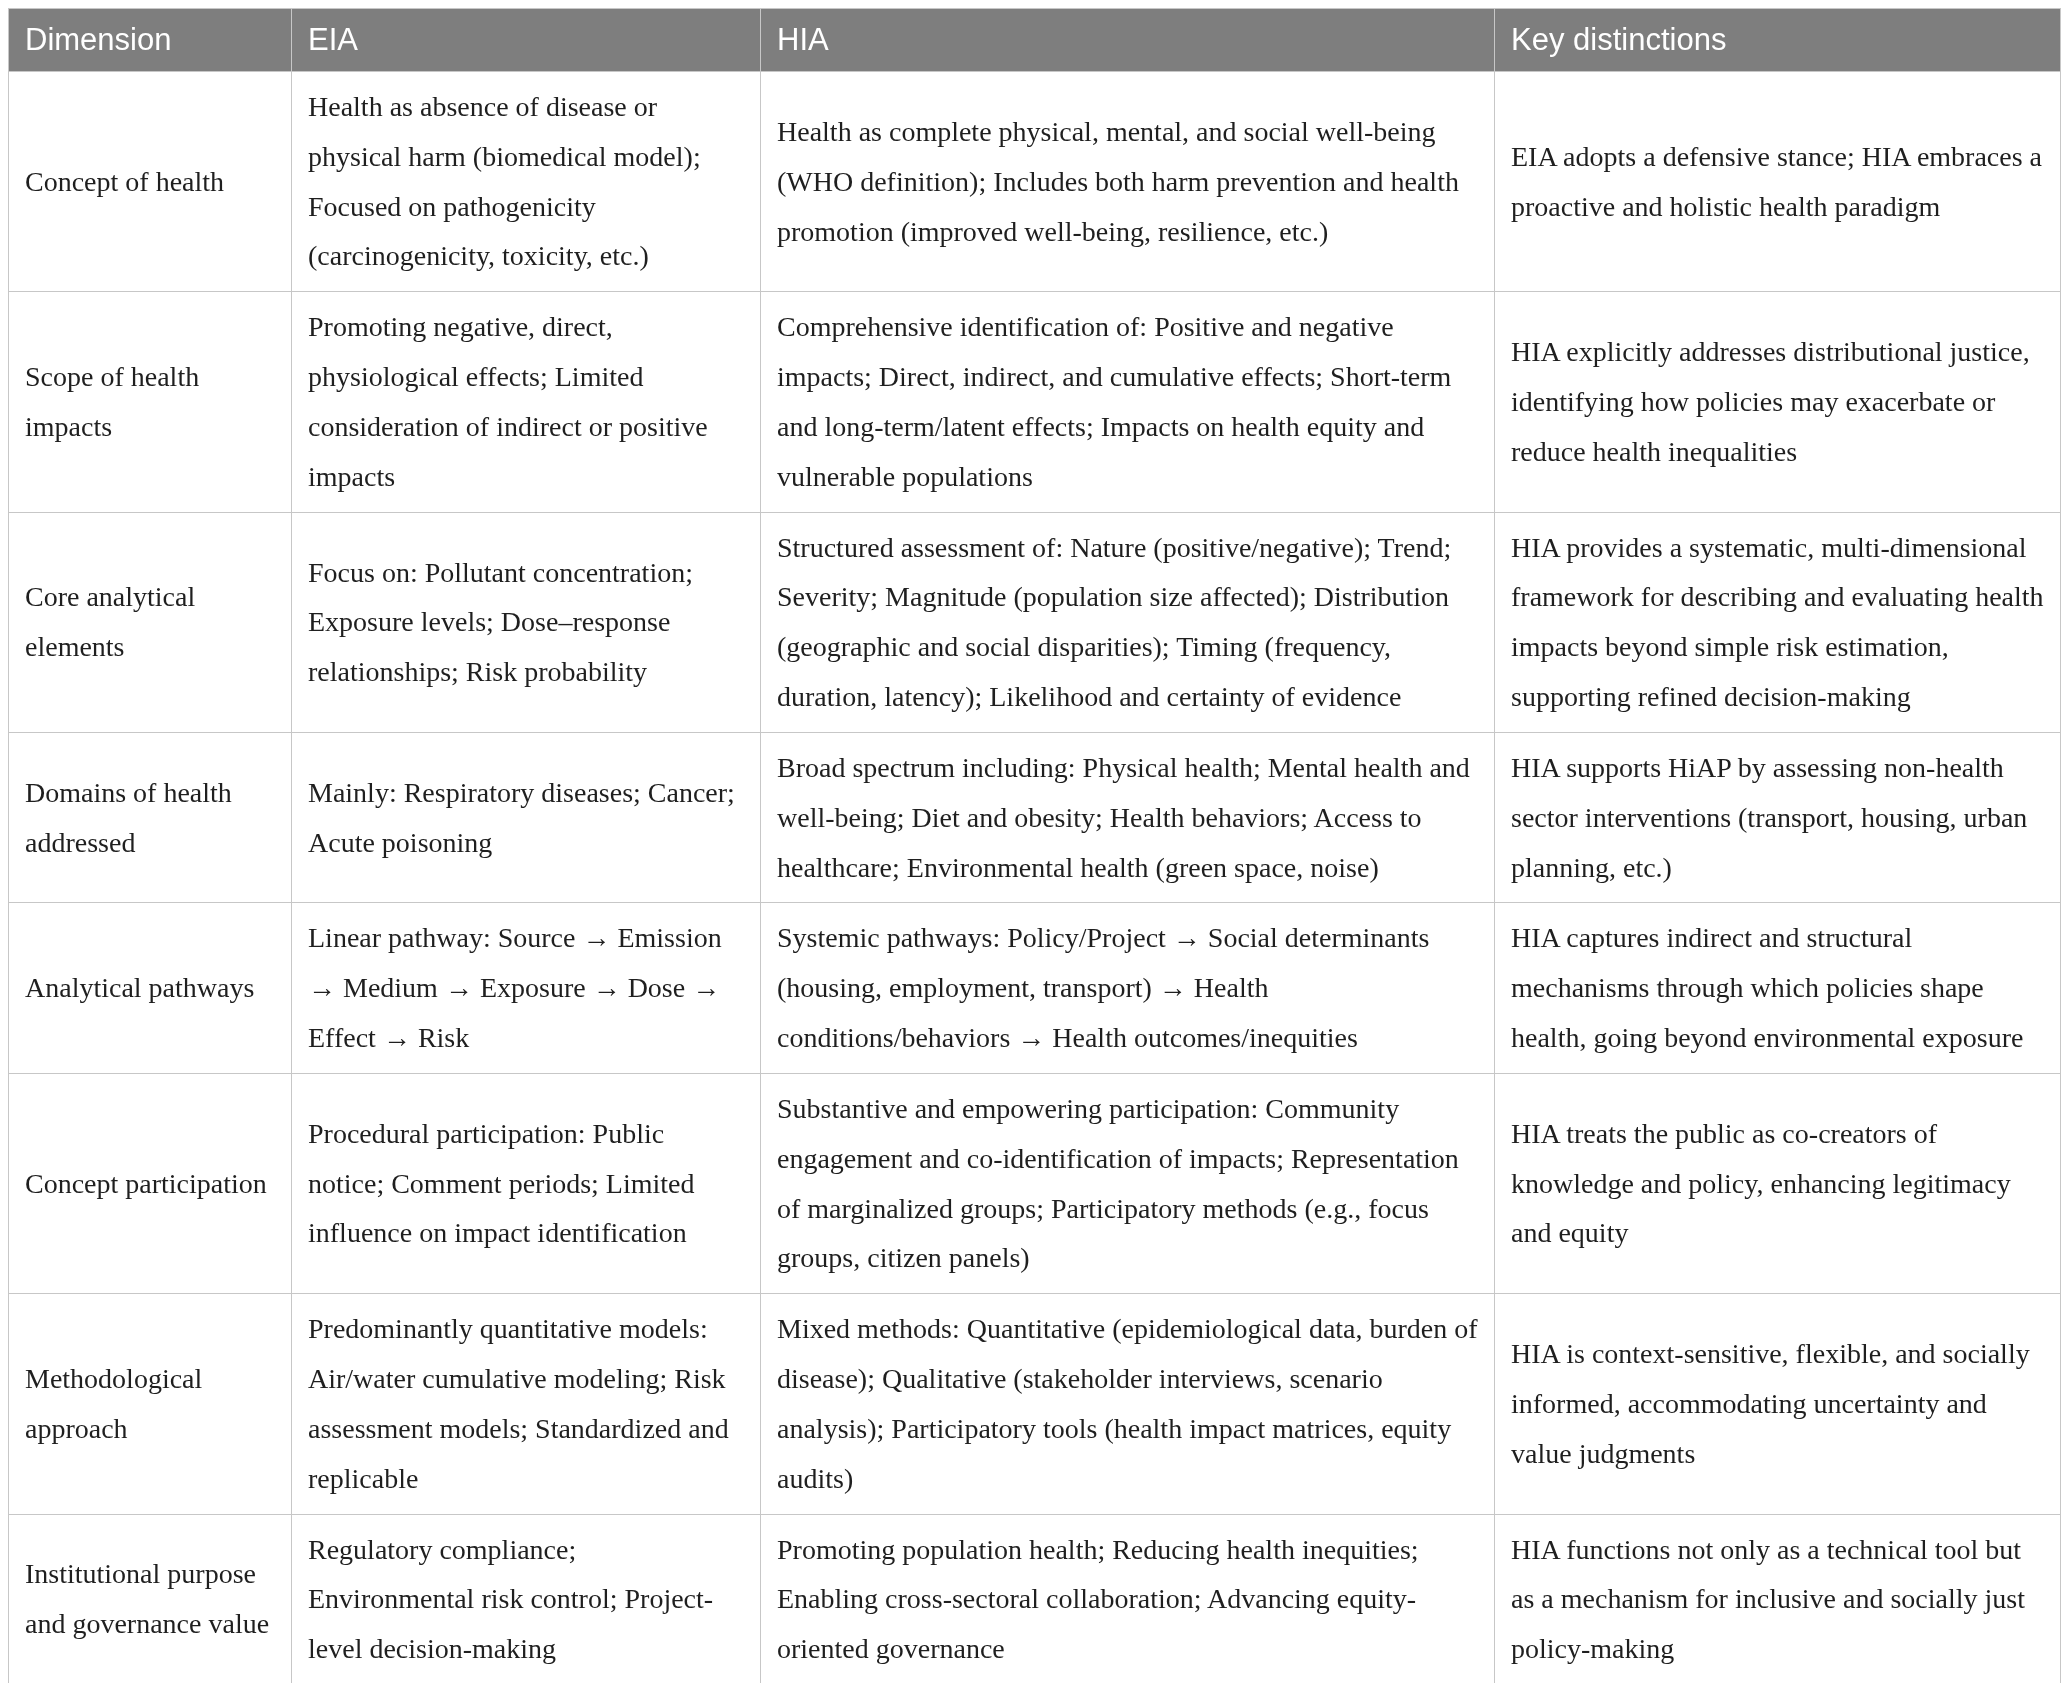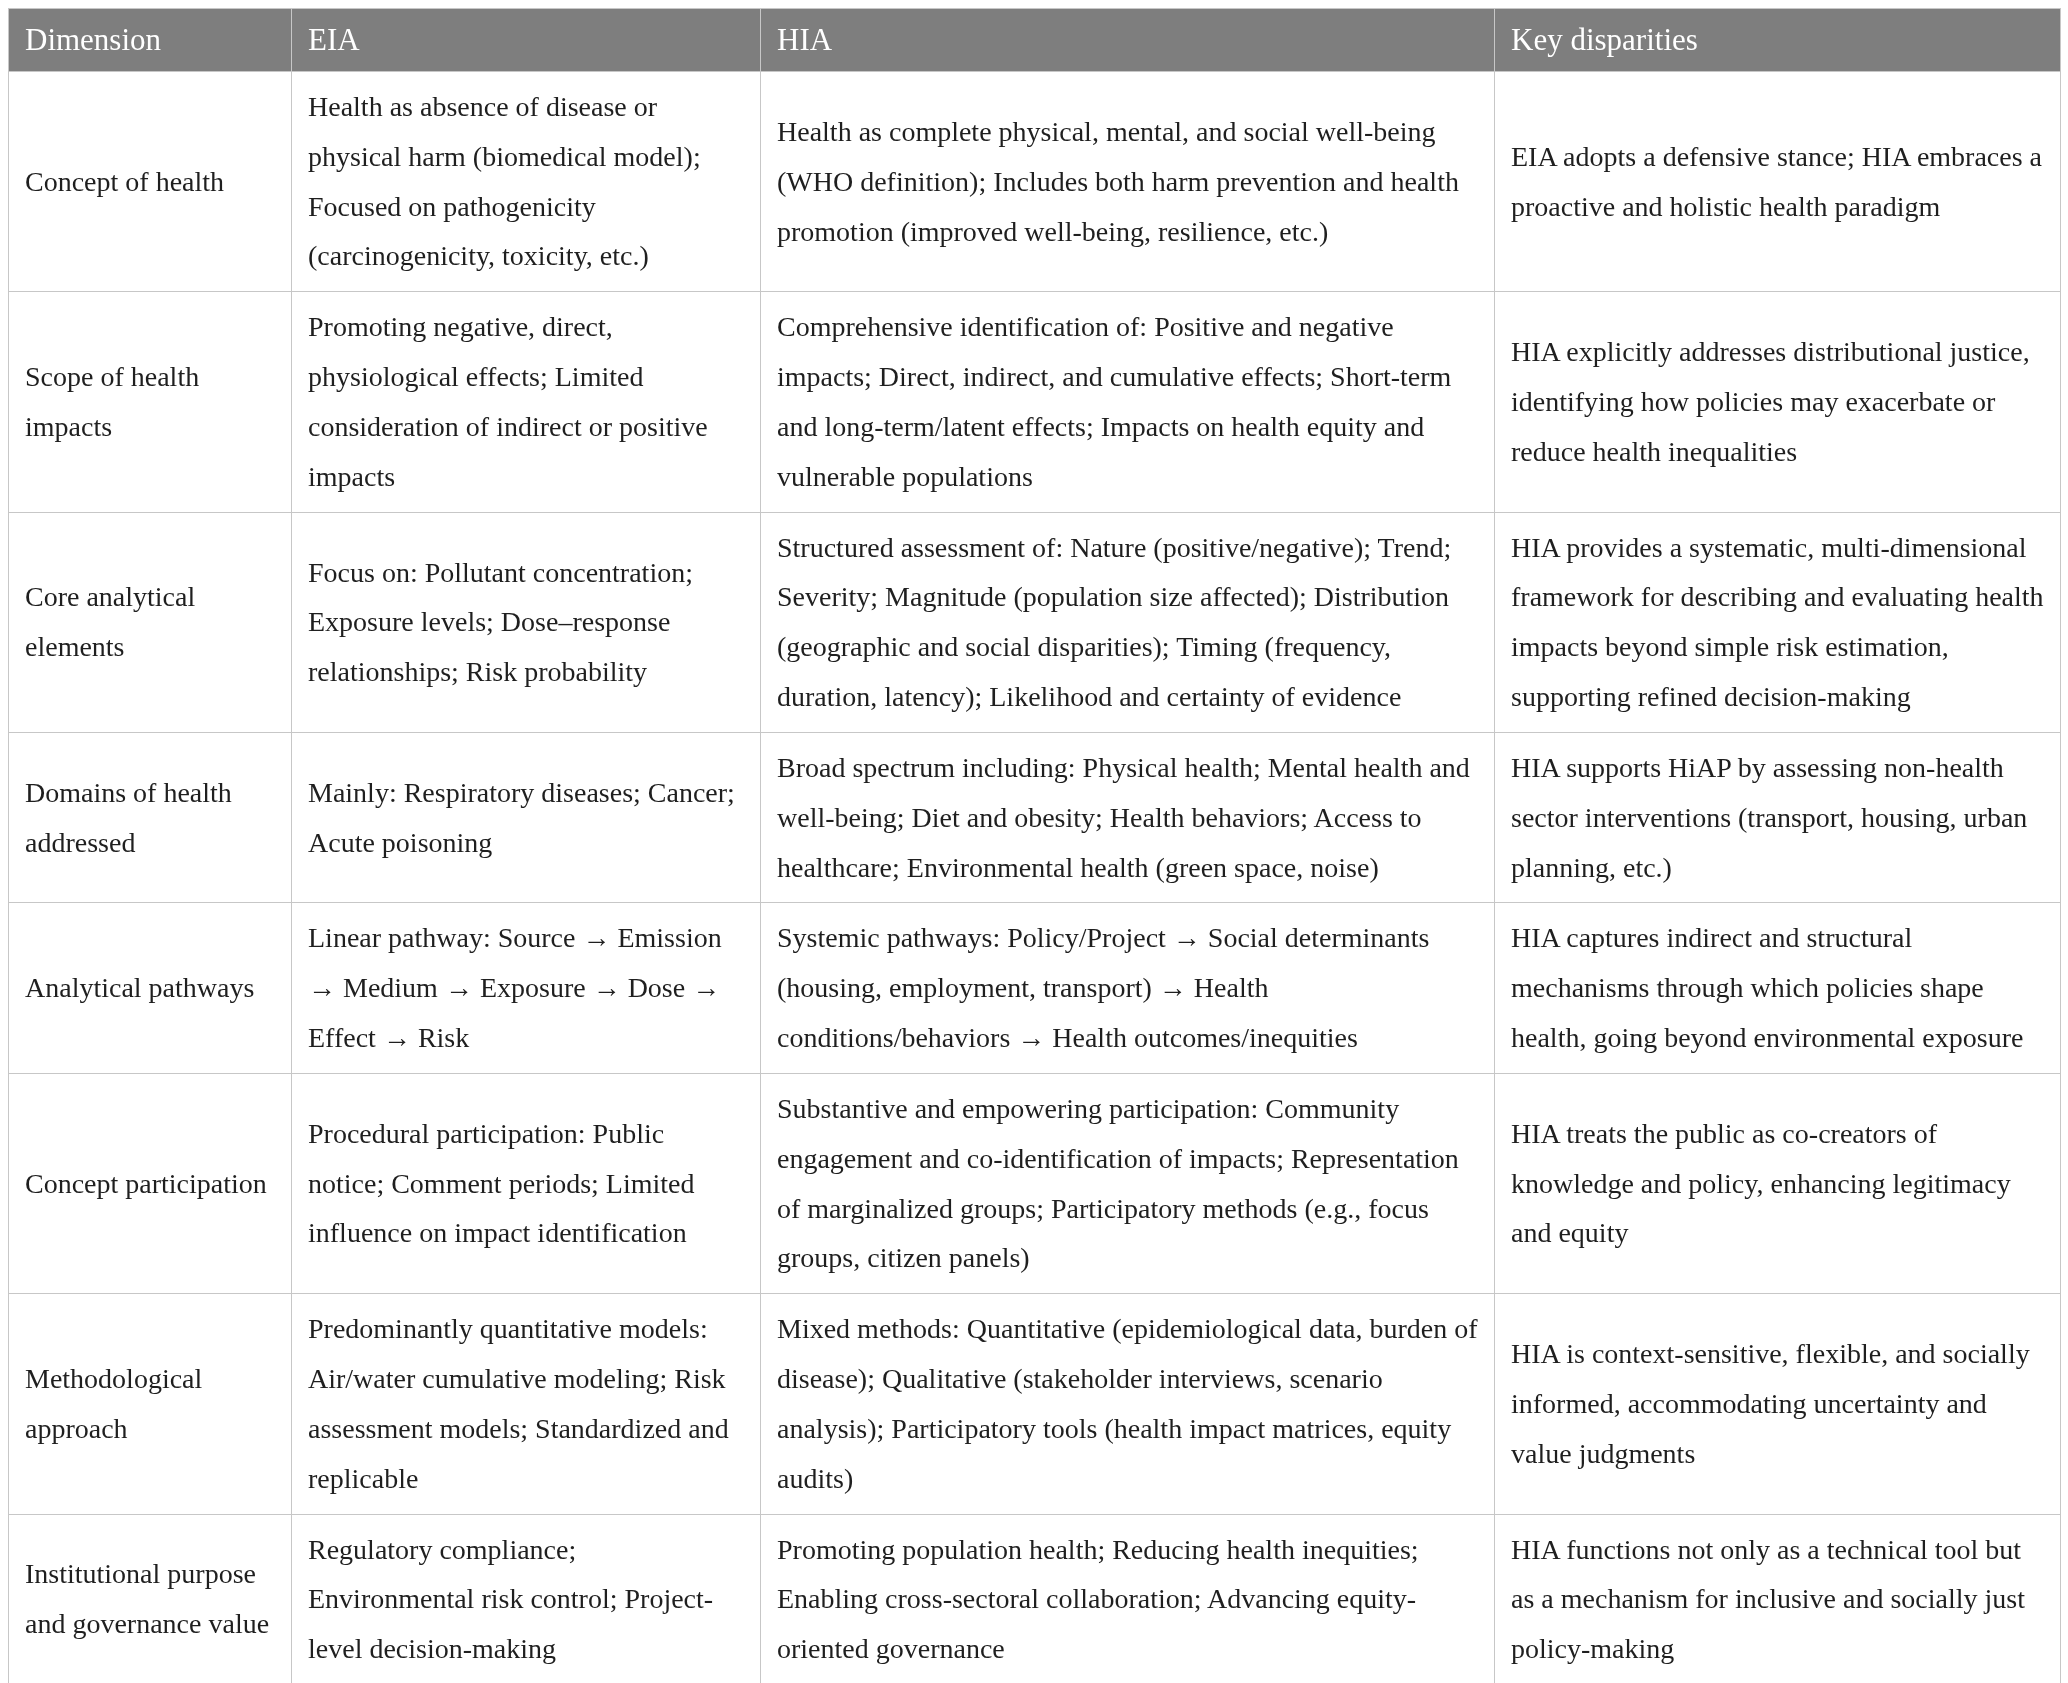--- a/index.html
+++ b/index.html
@@ -16,21 +16,21 @@
     width: 2052px;
   }
   table.comparison col.c-dimension { width: 283px; }
   table.comparison col.c-eia       { width: 469px; }
   table.comparison col.c-hia       { width: 734px; }
   table.comparison col.c-key       { width: 566px; }
 
   table.comparison th {
     background: var(--header-bg, #7e7e7e);
     color: var(--header-text, #ffffff);
-    font-family: Liberation Serif, serif;
+    font-family: Liberation Sans, sans-serif;
     font-weight: 400;
     font-size: 31px;
     text-align: left;
     vertical-align: middle;
     padding: 8px 16px;
     height: 46px;
     border: 1px solid var(--border, #c7c7c7);
   }
   table.comparison td {
     font-family: "Liberation Serif", serif;
@@ -53,21 +53,21 @@
       <col class="c-dimension">
       <col class="c-eia">
       <col class="c-hia">
       <col class="c-key">
     </colgroup>
     <thead>
       <tr>
         <th>Dimension</th>
         <th>EIA</th>
         <th>HIA</th>
-        <th>Key disparities</th>
+        <th>Key distinctions</th>
       </tr>
     </thead>
     <tbody>
       <tr>
         <td>Concept of health</td>
         <td>Health as absence of disease or physical harm (biomedical model); Focused on pathogenicity (carcinogenicity, toxicity, etc.)</td>
         <td>Health as complete physical, mental, and social well-being (WHO definition); Includes both harm prevention and health promotion (improved well-being, resilience, etc.)</td>
         <td>EIA adopts a defensive stance; HIA embraces a proactive and holistic health paradigm</td>
       </tr>
       <tr>

